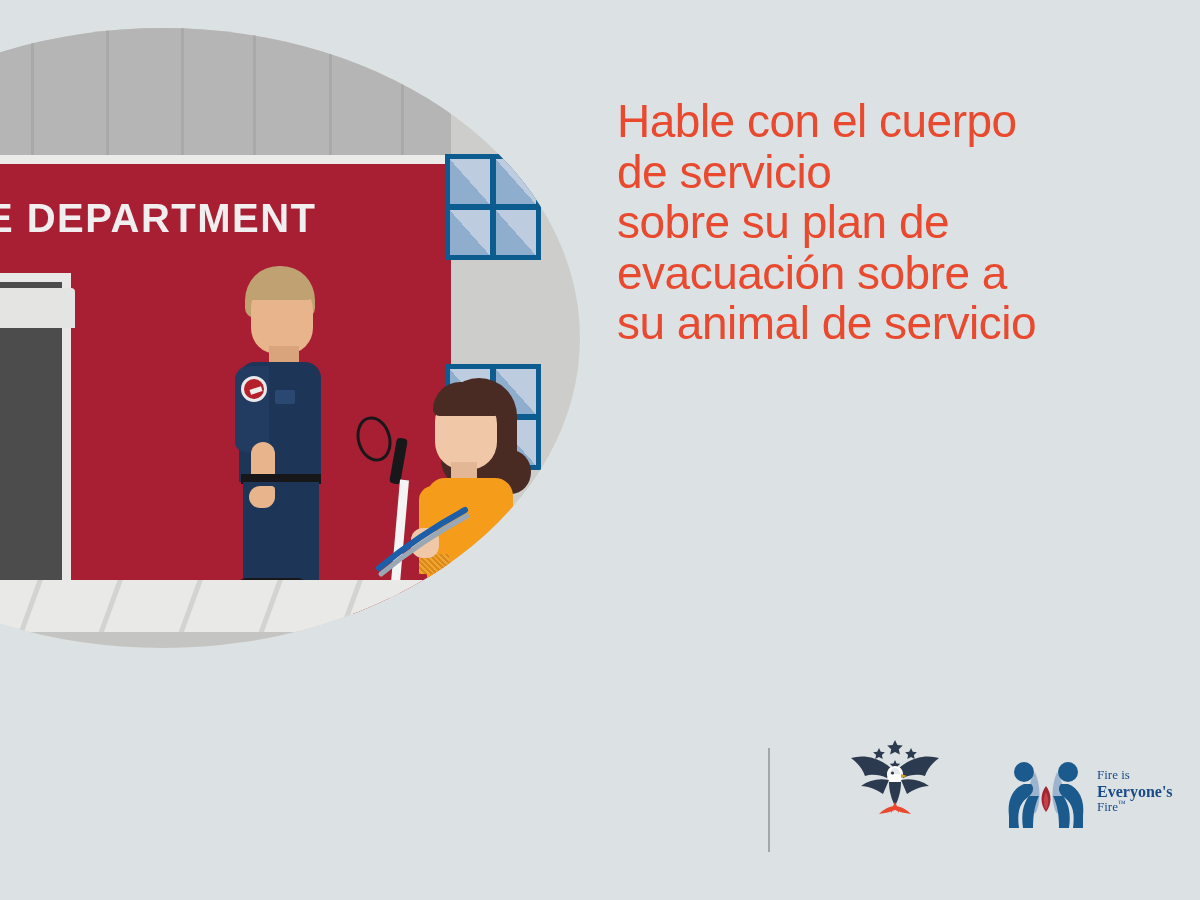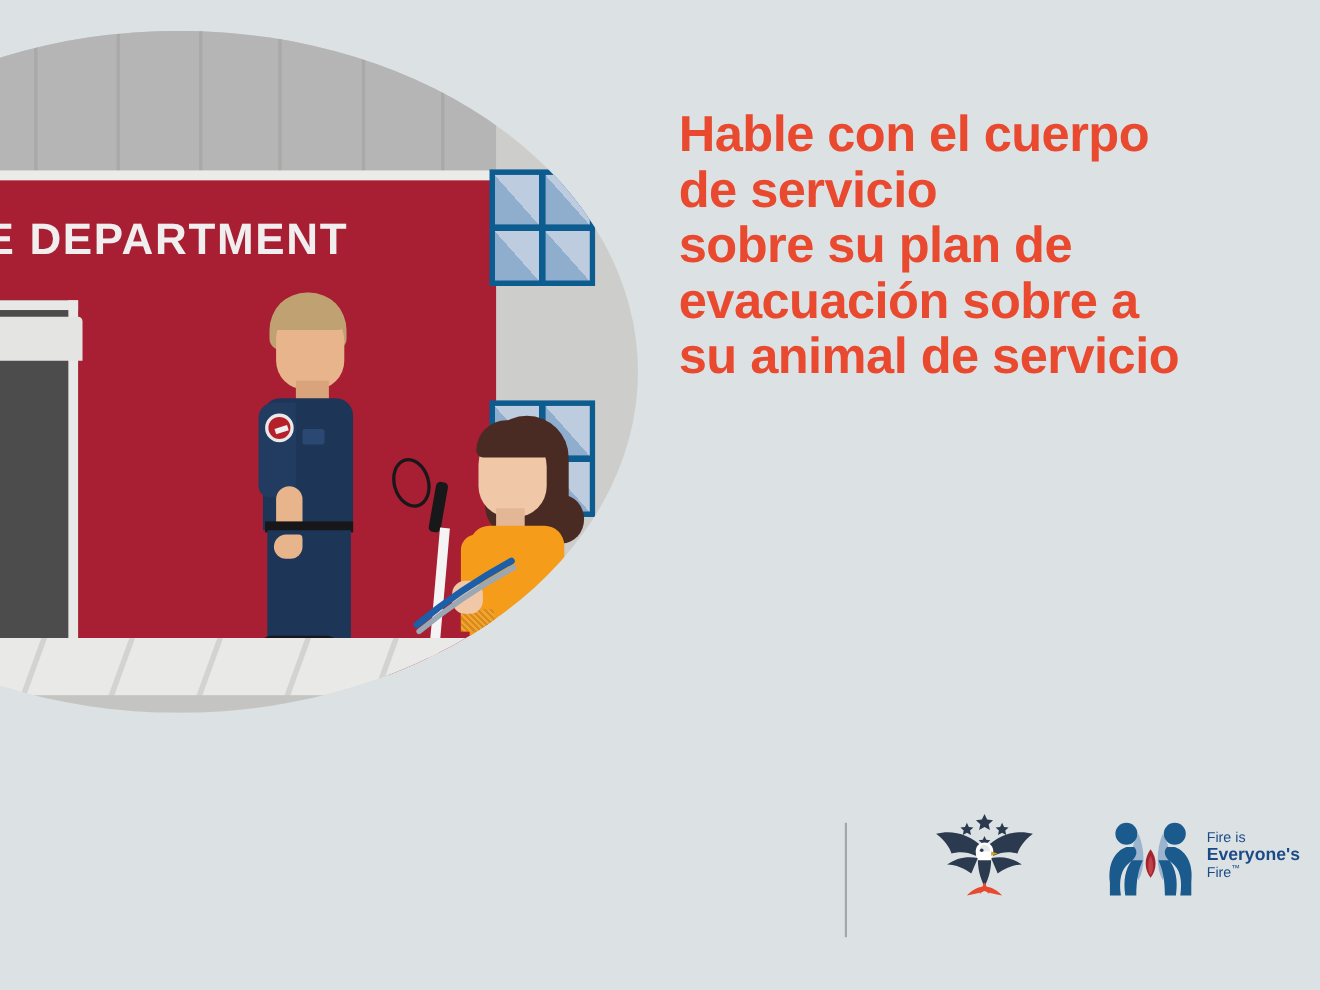--- a/index.html
+++ b/index.html
@@ -301,21 +301,21 @@
   .dog-collar{
     position:absolute; left:52px; top:16px; width:32px; height:12px;
     background:#1c5fa8; border-radius:6px; transform:rotate(-60deg);
   }
 
   
   .headline{
     position:absolute; left:617px; top:96px; width:560px;
     color:#e8492f;
     font-size:46px;
-    font-weight:700;
+    font-weight:400;
     line-height:1.10;
     letter-spacing:-0.5px;
   }
   .headline .ln{ display:block; white-space:nowrap; }
 
   
   .logobar{
     position:absolute; left:600px; top:730px; width:580px; height:140px;
   }
 
@@ -355,21 +355,21 @@
   }
 
   
   .usfa{ position:absolute; left:200px; top:6px; width:190px; text-align:center; }
   .usfa-eagle{ position:relative; height:88px; }
   .usfa-text{
     margin-top:2px; color:#5b6166; font-size:17px; line-height:1.18;
   }
 
   
-  .fief{ position:absolute; left:405px; top:12px; width:176px; height:80px; }
+  .fief{ position:absolute; left:405px; top:26px; width:176px; height:80px;font-family:Liberation Serif, serif; }
   .fief-mark{ position:absolute; left:0; top:0; width:82px; height:74px; }
   .fief-text{
     position:absolute; left:92px; top:12px; color:#1b4b86; line-height:1.12;
   }
   .fief-text .l1{ font-size:13px; }
   .fief-text .l2{ font-size:16px; font-weight:700; }
   .fief-text .l3{ font-size:13px; }
   .fief-text .tm{ font-size:8px; vertical-align:super; }
 </style>
 </head>

